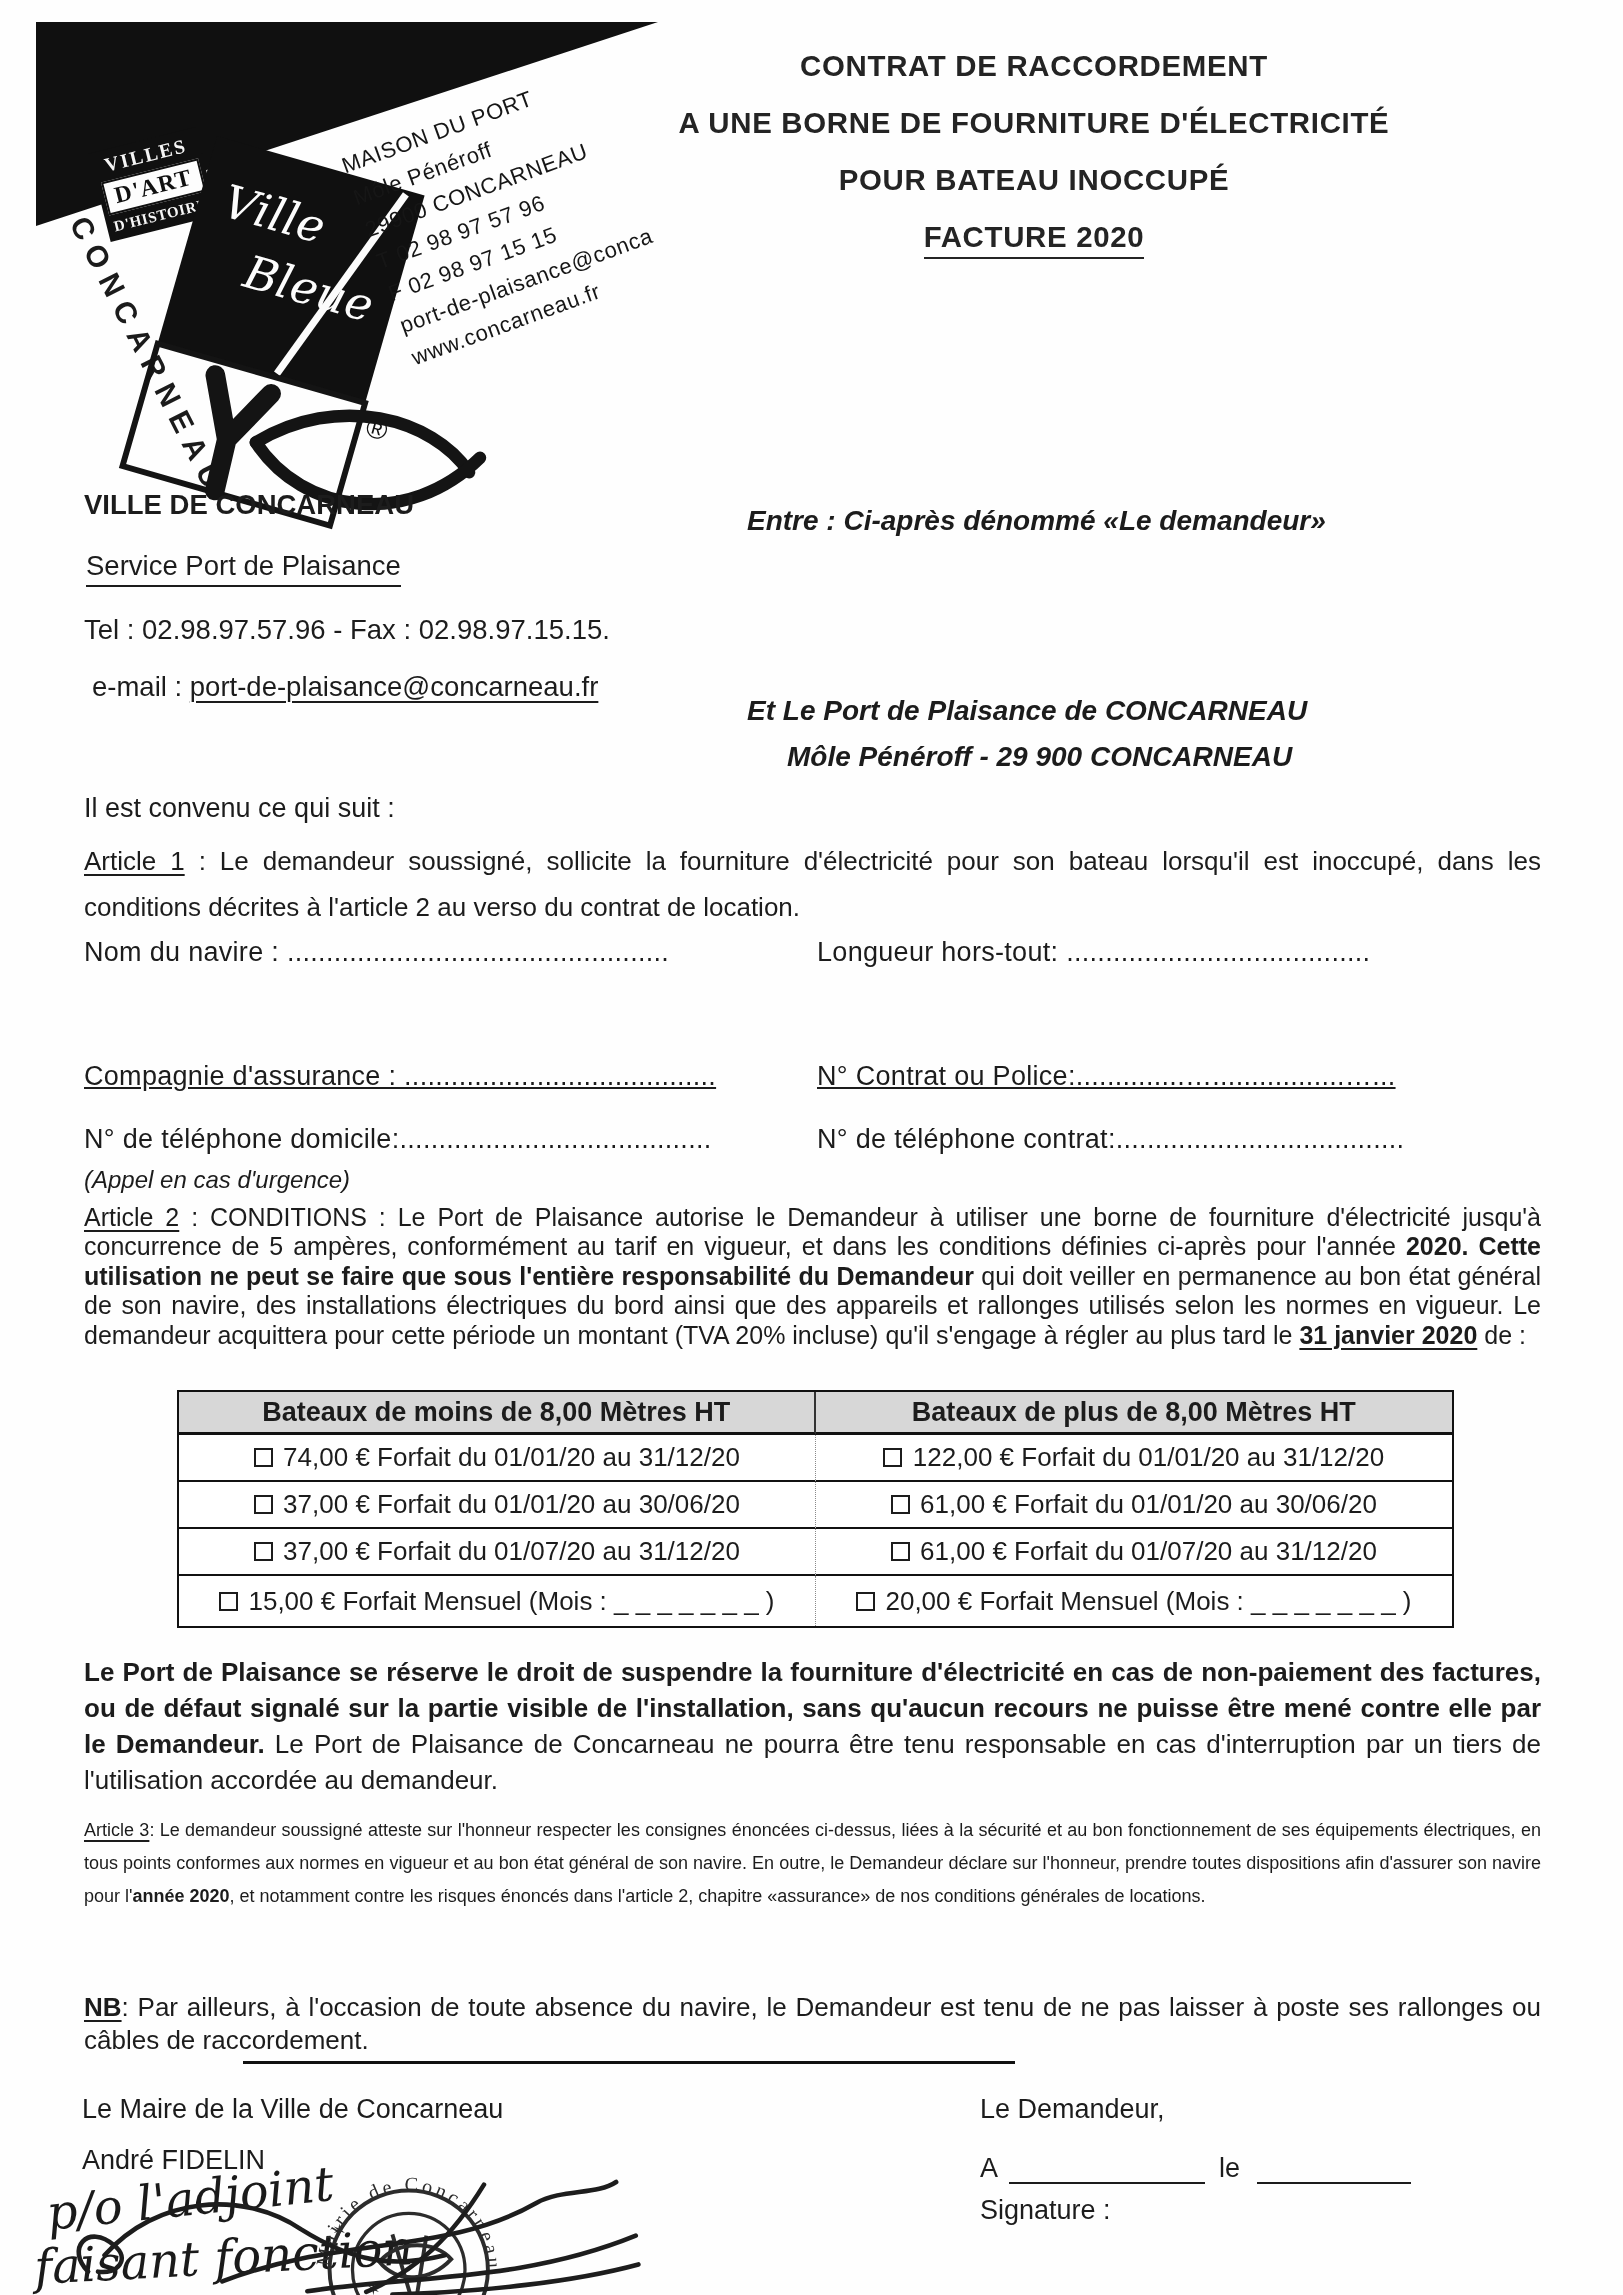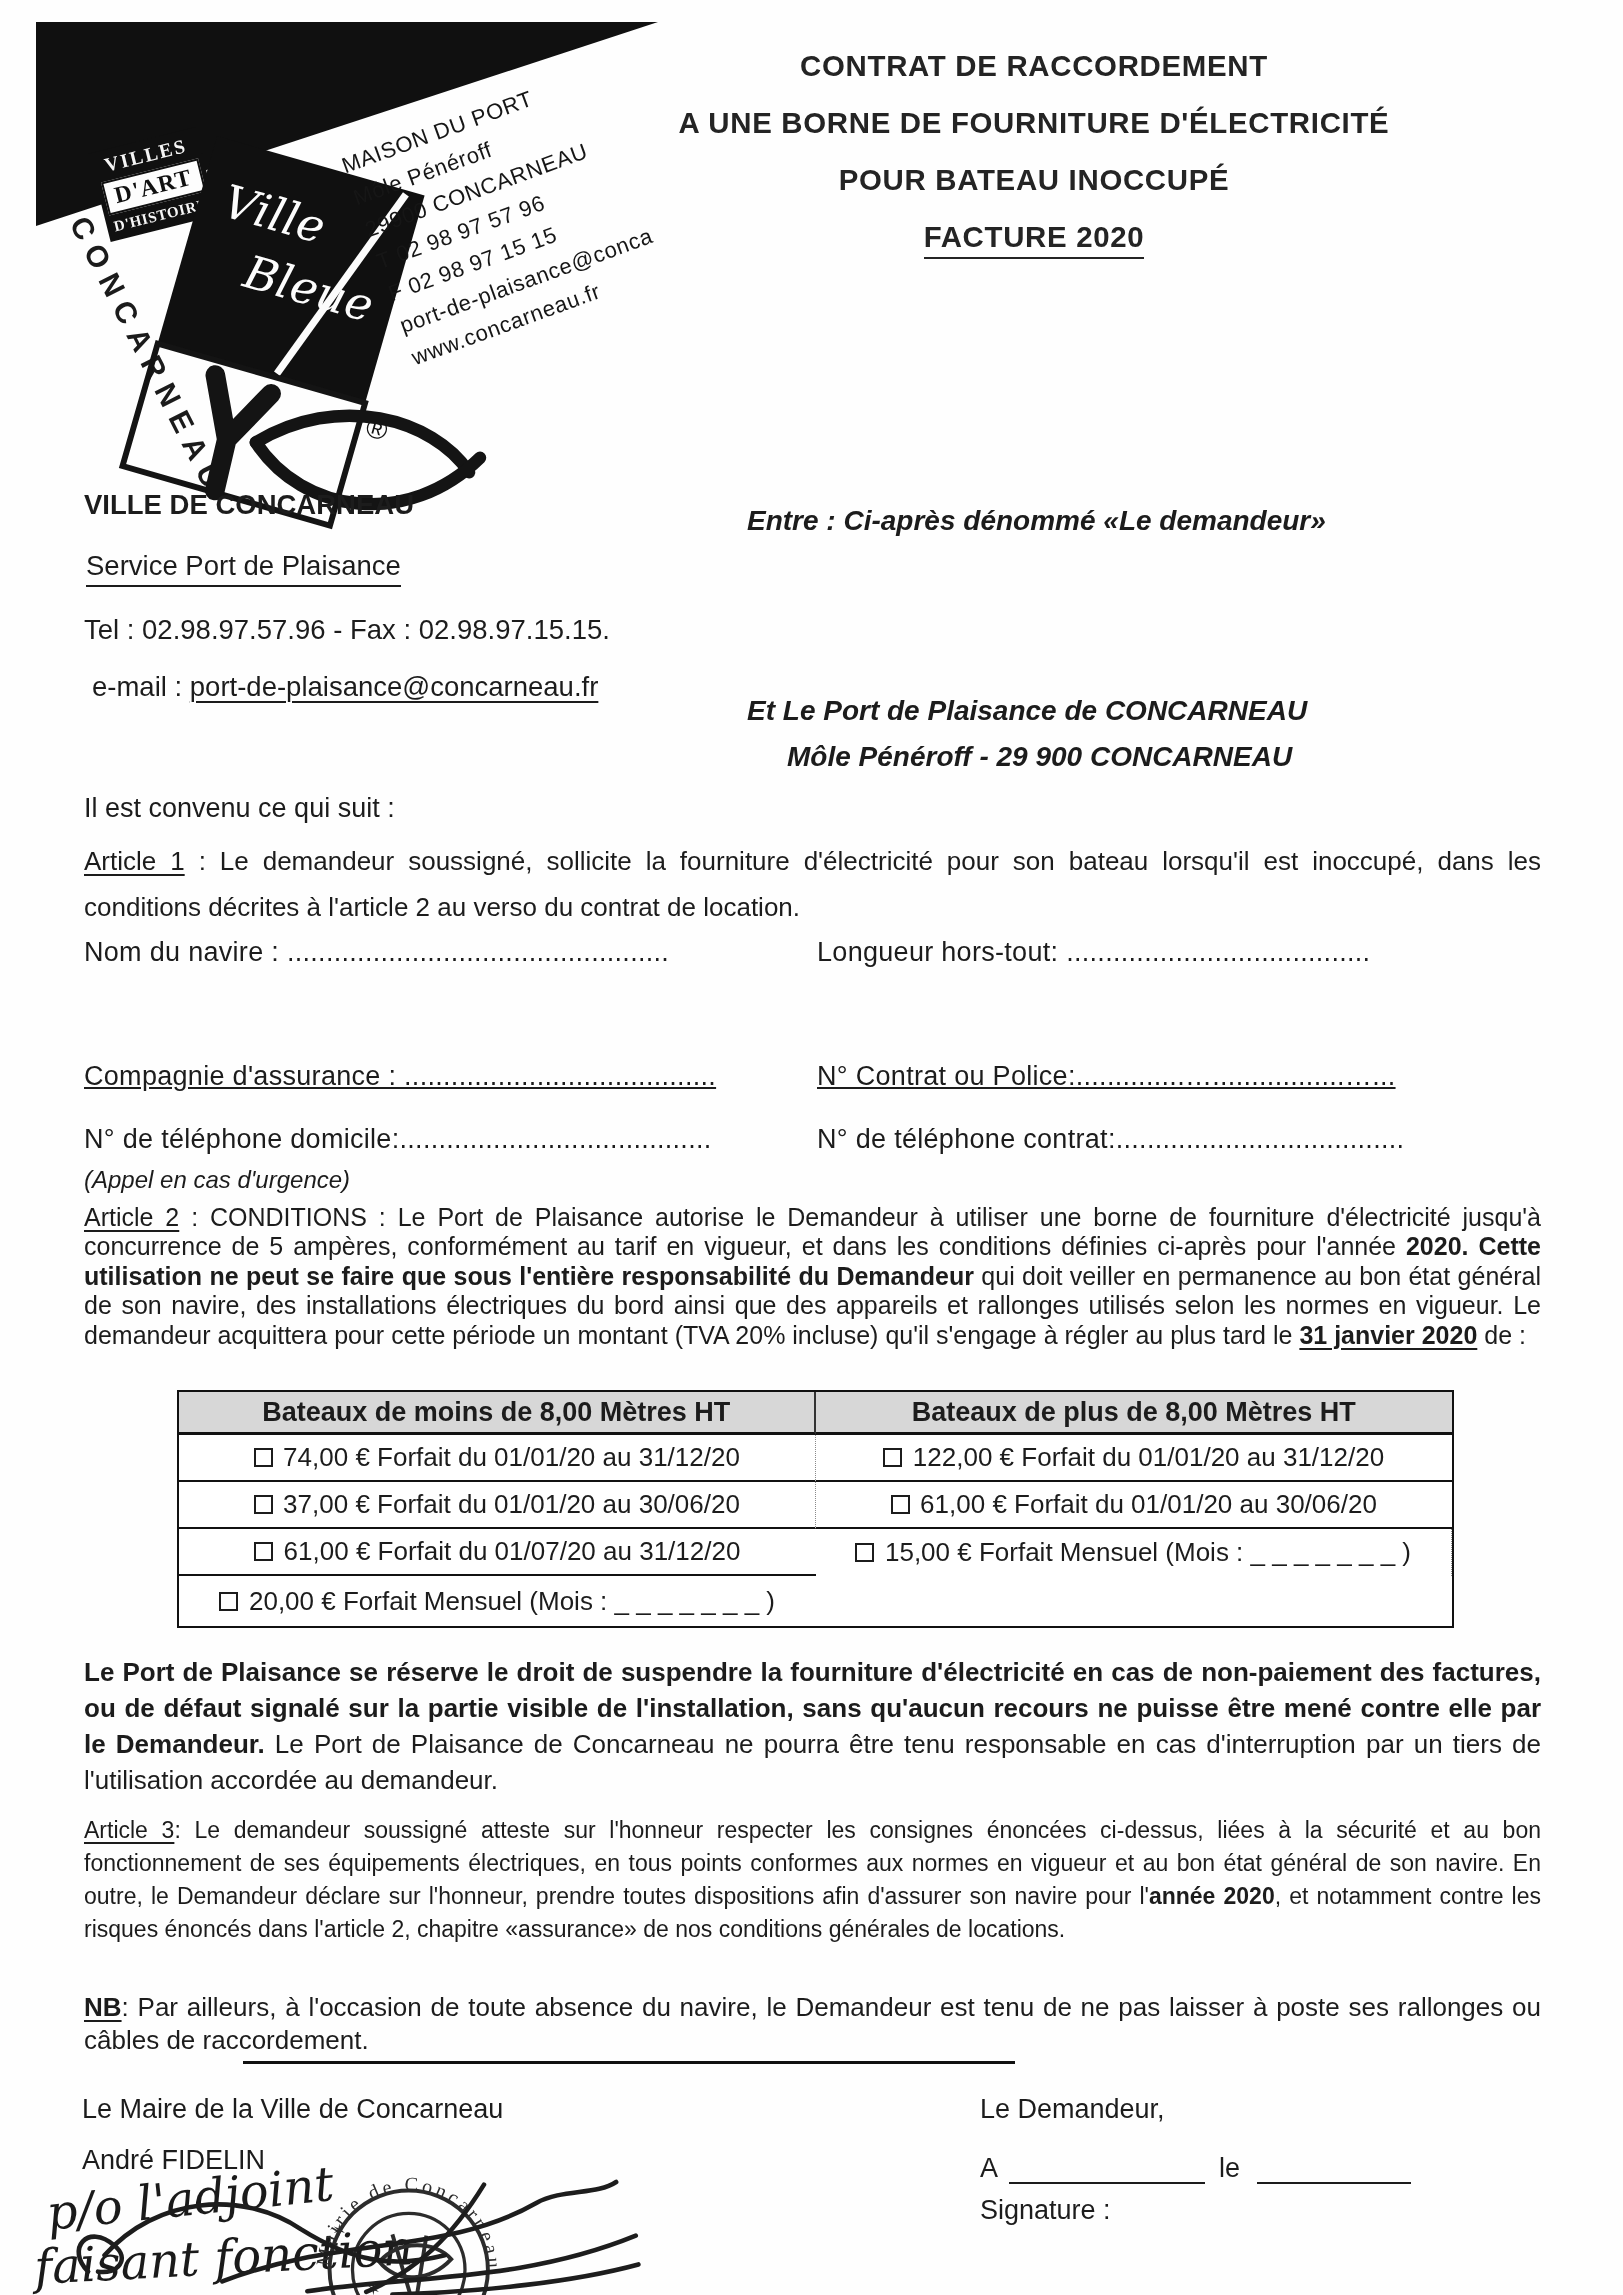--- a/index.html
+++ b/index.html
@@ -33,21 +33,21 @@
   .sender4 a{color:#1c1c1c;text-decoration:underline;text-decoration-thickness:2px;text-underline-offset:4.6px;}
   .entre{left:747px;top:505px;font-size:28px;font-weight:bold;font-style:italic;}
   .et1{left:747px;top:695px;font-size:28px;font-weight:bold;font-style:italic;}
   .et2{left:747px;top:741px;font-size:28px;font-weight:bold;font-style:italic;margin-left:40px;}
   .intro{left:84px;top:793px;font-size:27px;}
   
   .para{position:absolute;left:84px;width:1457px;text-align:justify;color:#1c1c1c;}
   .p-a1{top:838px;font-size:26px;line-height:46px;}
   .p-a2{top:1203px;font-size:25px;line-height:29.4px;}
   .p-susp{top:1654px;font-size:26px;line-height:36px;}
-  .p-a3{top:1814px;font-size:23px;line-height:33px;}
+  .p-a3{top:1814px;font-size:18px;line-height:33px;}
   .p-nb{top:1991px;font-size:26px;line-height:33px;}
   .sg-b{font-weight:bold;}
   .sg-u{text-decoration:underline;text-decoration-thickness:2px;text-underline-offset:3.9px;}
   
   .frow{position:absolute;font-size:27px;white-space:nowrap;letter-spacing:0.3px;}
   .fl{left:84px;} .fr{left:817px;}
   .fy1{top:937px;} .fy2{top:999px;} .fy3{top:1061px;text-decoration:underline;} .fy4{top:1124px;}
   .urg{left:84px;top:1166px;font-size:24px;font-style:italic;}
   
   .ptable{position:absolute;left:177px;top:1390px;width:1273px;border:2.6px solid #111;
@@ -161,20 +161,24 @@
 
     <div class="cell td c-left">
         <span class="cb"></span>
         <span>37,00 € Forfait du 01/01/20 au 30/06/20</span>
       </div>
     <div class="cell td">
         <span class="cb"></span>
         <span>61,00 € Forfait du 01/01/20 au 30/06/20</span>
       </div>
 
+    <div class="cell td c-left">
+        <span class="cb"></span>
+        <span>37,00 € Forfait du 01/07/20 au 31/12/20</span>
+      </div>
     <div class="cell td">
         <span class="cb"></span>
         <span>61,00 € Forfait du 01/07/20 au 31/12/20</span>
       </div>
 
     <div class="cell td rlast c-left">
         <span class="cb"></span>
         <span>15,00 € Forfait Mensuel (Mois : _ _ _ _ _ _ _ )</span>
       </div>
     <div class="cell td rlast">

